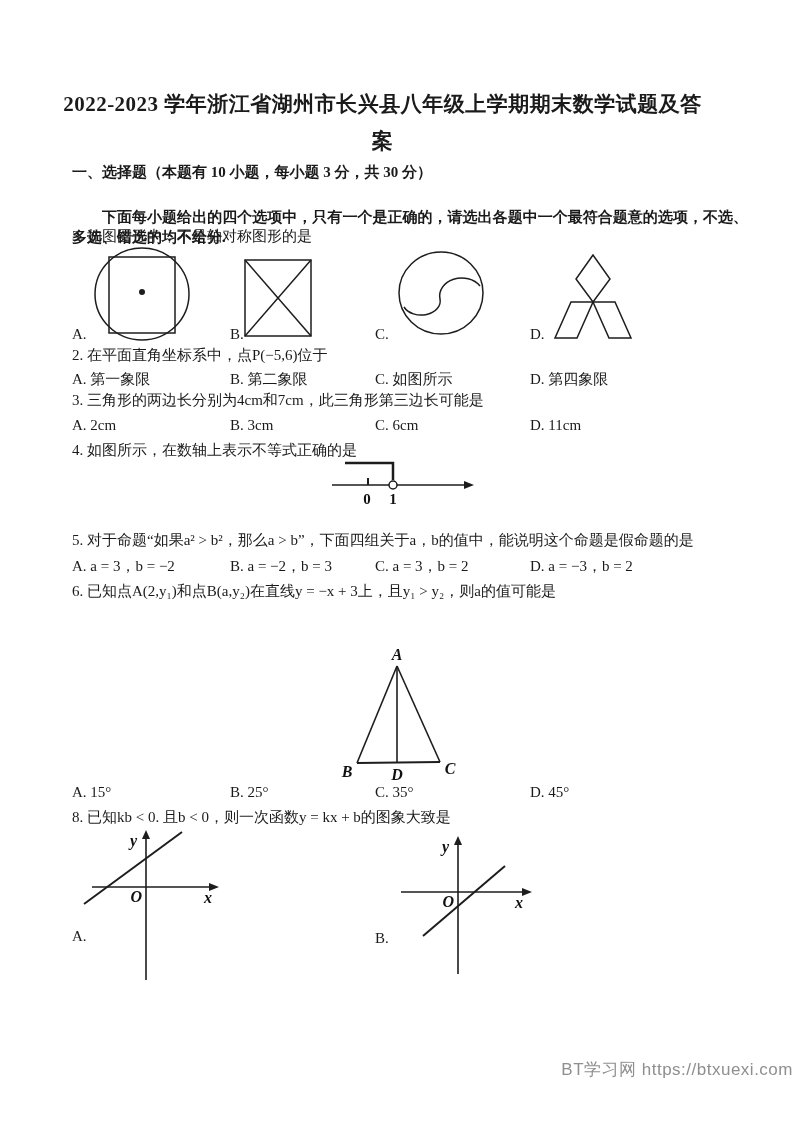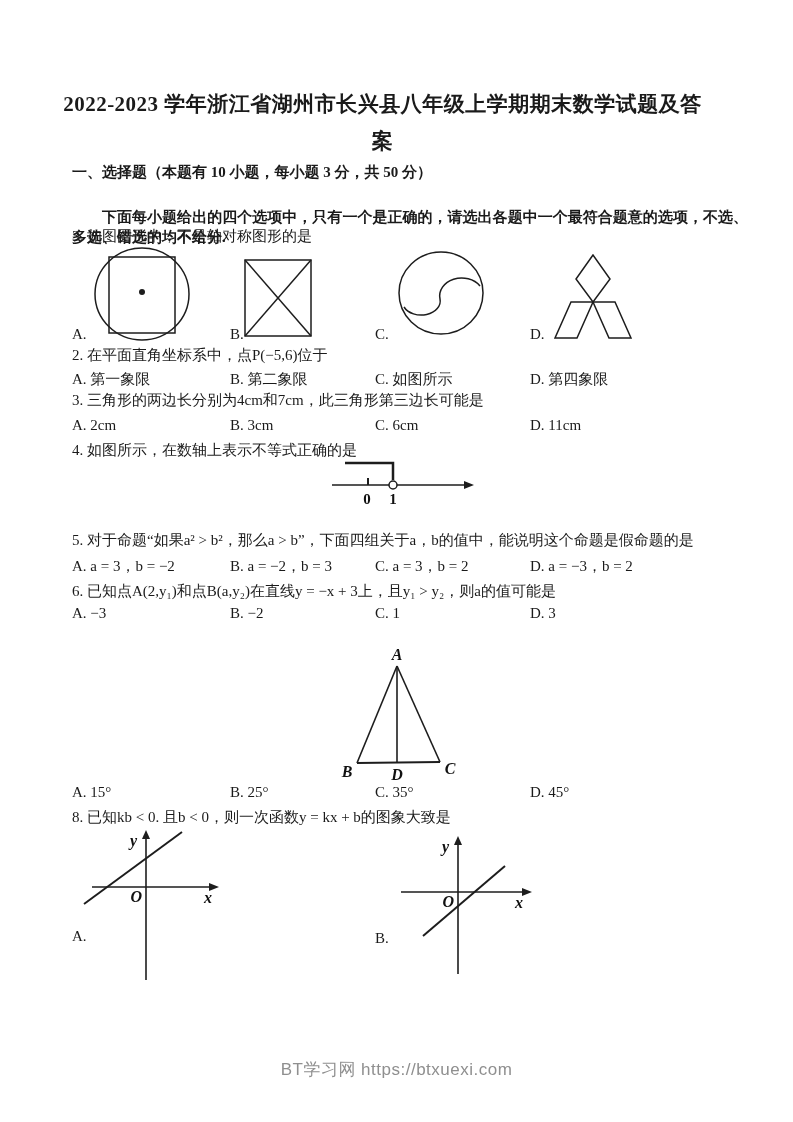--- a/index.html
+++ b/index.html
@@ -13,32 +13,32 @@
   .intro{left:72px;width:676px;font-size:15px;font-weight:bold;line-height:20px;text-indent:2em;text-align:justify;margin-top:24px;}
   .qtext{left:72px;font-size:15px;white-space:nowrap;}
   .opts{left:72px;width:676px;height:20px;font-size:15px;}
   .opt{position:absolute;top:0;white-space:nowrap;}
   .opt.a{left:0;} .opt.b{left:158px;} .opt.c{left:303px;} .opt.d{left:458px;}
   .figlabel{font-size:15px;}
   svg .stroke{stroke:#1d1d1d;fill:none;}
   svg text{fill:#111;}
   .mathlab{font-family:"Liberation Serif","DejaVu Serif",serif;font-style:italic;font-weight:bold;font-size:16px;}
   .numlab{font-family:"Liberation Serif","DejaVu Serif",serif;font-weight:bold;font-size:15px;}
-  .footer{width:793px;text-align:center;font-family:"Liberation Sans","DejaVu Sans",sans-serif;
+  .footer{width:793px;text-align:right;font-family:"Liberation Sans","DejaVu Sans",sans-serif;
     font-size:17px;color:#8f8f8f;letter-spacing:0.5px;}
 </style>
 </head>
 <body>
 
 <div id="page">
 
   <div class="abs title" style="top:90px;">2022-2023 学年浙江省湖州市长兴县八年级上学期期末数学试题及答</div>
   <div class="abs title" style="top:127px;">案</div>
 
-  <div class="abs heading" style="top:163px;">一、选择题（本题有 10 小题，每小题 3 分，共 50 分）</div>
+  <div class="abs heading" style="top:163px;">一、选择题（本题有 10 小题，每小题 3 分，共 30 分）</div>
   <div class="abs intro" style="top:183px;">下面每小题给出的四个选项中，只有一个是正确的，请选出各题中一个最符合题意的选项，不选、多选、错选的均不给分.</div>
 
   <div class="abs qtext" style="top:227px;">3. 如图图形中，不是轴对称图形的是</div>
 
   <svg class="abs" style="left:92px;top:246px;" width="100" height="96">
     <ellipse class="stroke" cx="50" cy="48" rx="47" ry="46" stroke-width="1.5"></ellipse>
     <rect class="stroke" x="17" y="11" width="66" height="76" stroke-width="1.5"></rect>
     <circle cx="50" cy="46" r="3" fill="#1d1d1d"></circle>
   </svg>
   <div class="abs figlabel" style="left:72px;top:326px;">A.</div>
@@ -92,26 +92,20 @@
 
   <div class="abs qtext" style="top:531px;">5. 对于命题“如果a² &gt; b²，那么a &gt; b”，下面四组关于a，b的值中，能说明这个命题是假命题的是</div>
   <div class="abs opts" style="top:557px;">
     <span class="opt a">A. a = 3，b = −2</span>
     <span class="opt b">B. a = −2，b = 3</span>
     <span class="opt c">C. a = 3，b = 2</span>
     <span class="opt d">D. a = −3，b = 2</span>
   </div>
 
   <div class="abs qtext" style="top:582px;">6. 已知点A(2,y₁)和点B(a,y₂)在直线y = −x + 3上，且y₁ &gt; y₂，则a的值可能是</div>
-  <div class="abs opts" style="top:605px;">
-    <span class="opt a">A. −3</span>
-    <span class="opt b">B. −2</span>
-    <span class="opt c">C. 1</span>
-    <span class="opt d">D. 3</span>
-  </div>
 
   <svg class="abs" style="left:338px;top:648px;" width="125" height="136">
     <line class="stroke" x1="59" y1="18" x2="19" y2="115" stroke-width="1.6"></line>
     <line class="stroke" x1="59" y1="18" x2="102" y2="114" stroke-width="1.6"></line>
     <line class="stroke" x1="19" y1="115" x2="102" y2="114" stroke-width="1.8"></line>
     <line class="stroke" x1="59" y1="18" x2="59" y2="115" stroke-width="1.6"></line>
     <text class="mathlab" x="59" y="12" text-anchor="middle">A</text>
     <text class="mathlab" x="9" y="129" text-anchor="middle">B</text>
     <text class="mathlab" x="112" y="126" text-anchor="middle">C</text>
     <text class="mathlab" x="59" y="132" text-anchor="middle">D</text>

